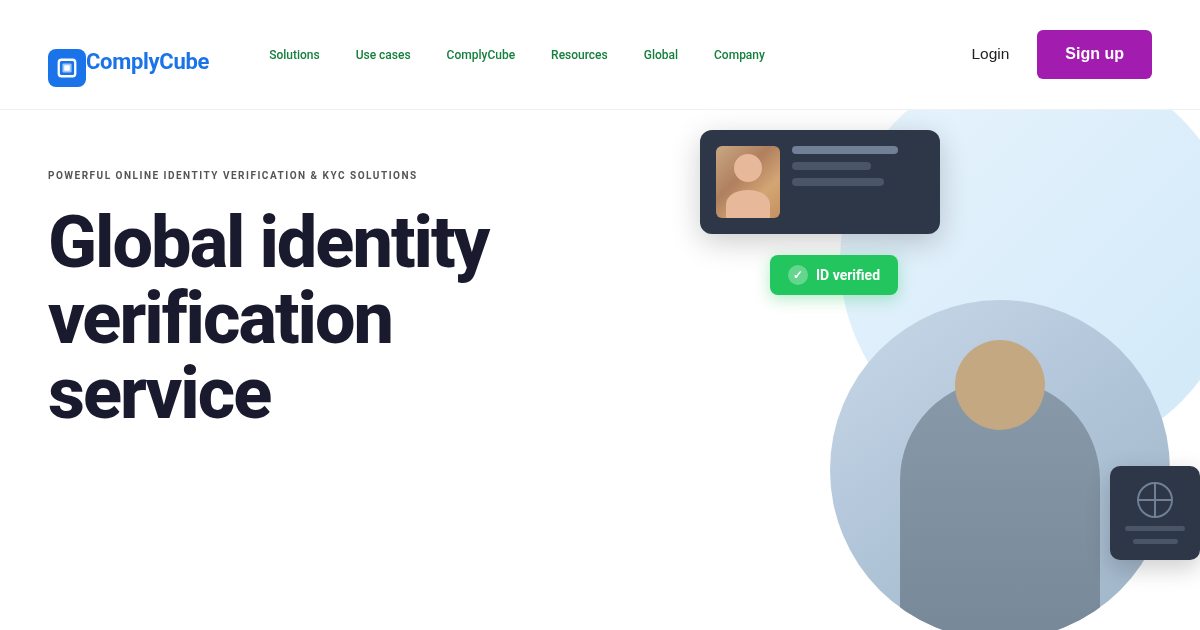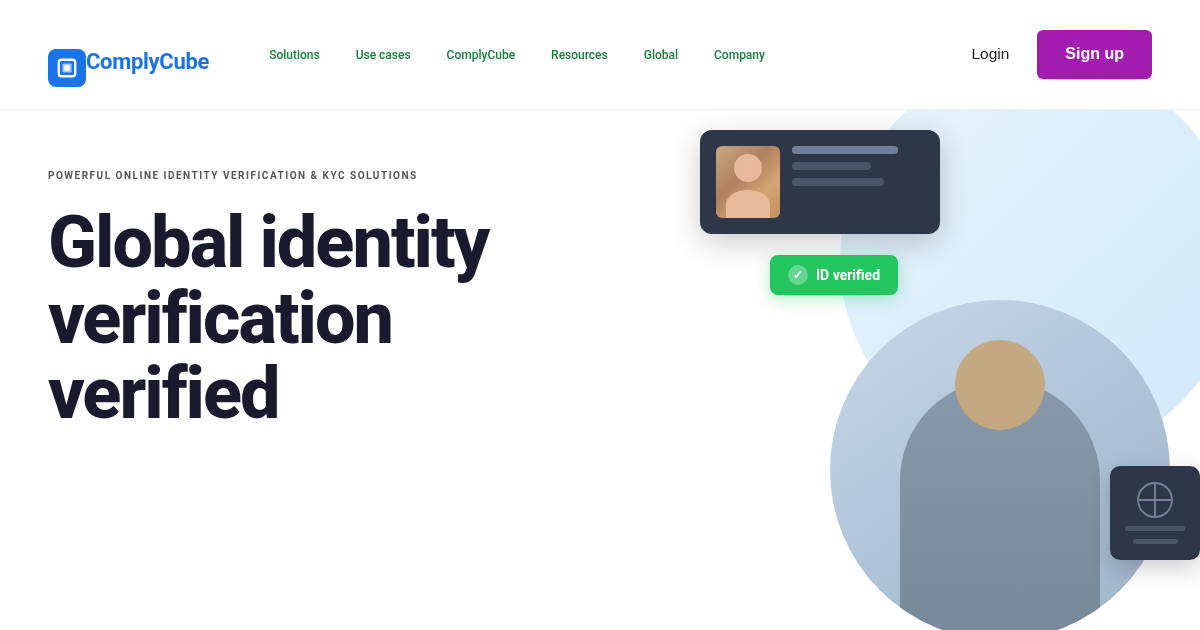--- a/index.html
+++ b/index.html
@@ -363,21 +363,21 @@
     <button class="login-btn">Login</button>
     <button class="signup-btn">Sign up</button>
   </div>
 </nav>
 
 <section class="hero">
   <p class="hero-tagline">POWERFUL ONLINE IDENTITY VERIFICATION &amp; KYC SOLUTIONS</p>
   <h1 class="hero-title">
     <span>Global identity</span><br>
     <span>verification</span><br>
-    <span>verified</span>
+    <span>service</span>
   </h1>
 
   <div class="hero-illustration">
     <div class="bg-circle"></div>
 
     <div class="id-card">
       <div class="id-card-photo"></div>
       <div class="id-card-info">
         <div class="id-card-line"></div>
         <div class="id-card-line"></div>

